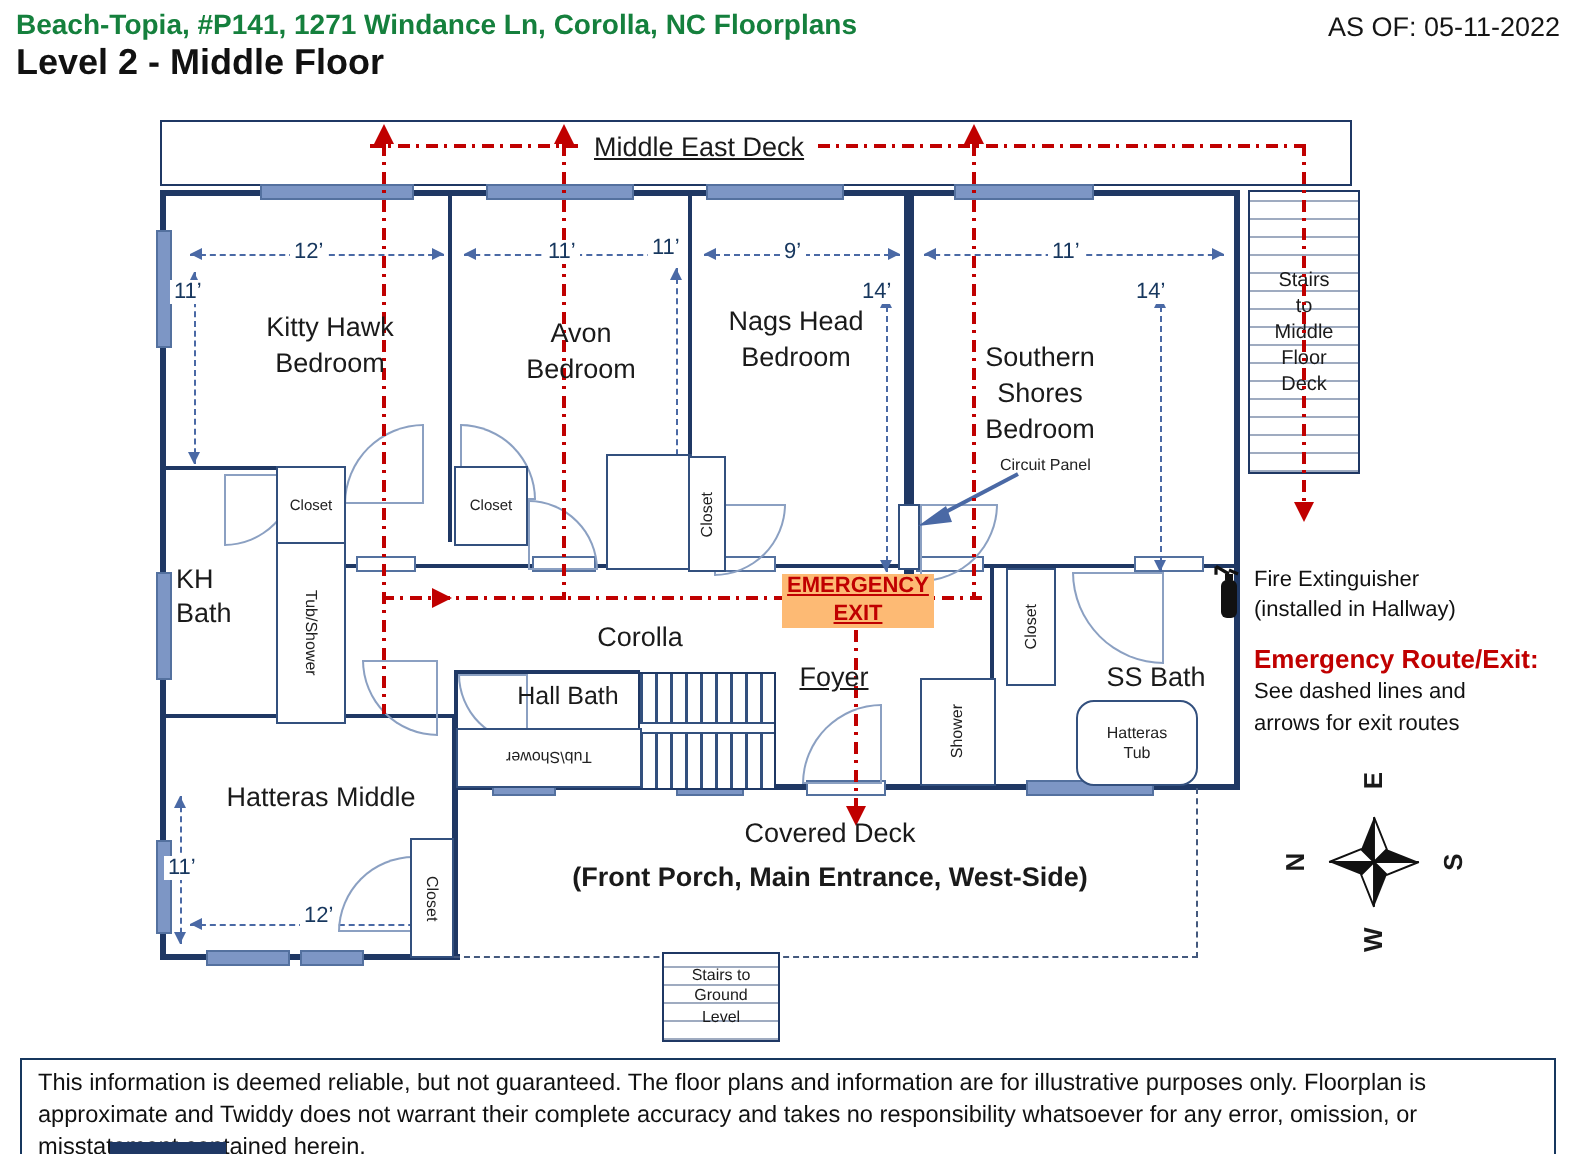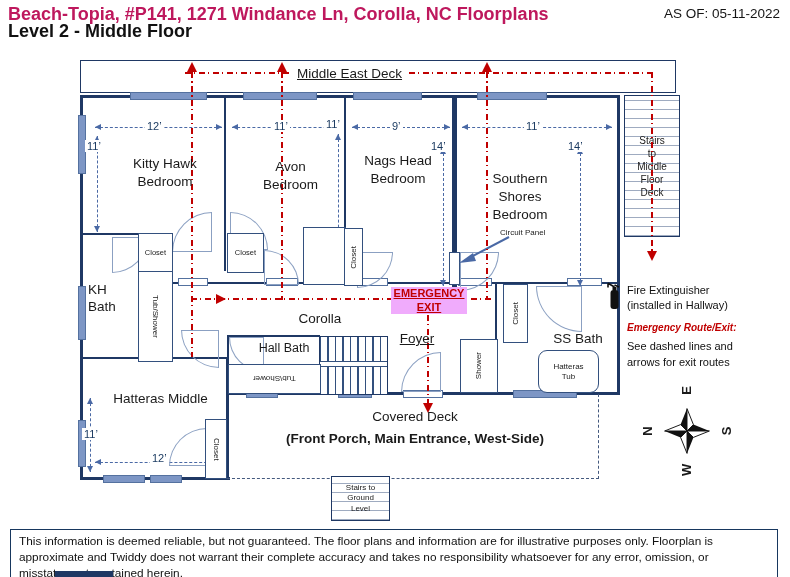--- a/index.html
+++ b/index.html
@@ -56,21 +56,21 @@
     border-top:10px solid var(--route-red,#c00000);}
   .tri-right{border-top:5px solid transparent;border-bottom:5px solid transparent;
     border-left:10px solid var(--route-red,#c00000);}
   .lbl{position:absolute;font-size:13.5px;line-height:18px;text-align:center;z-index:4;color:#1a1a1a;}
   .hatch-h{background-image:repeating-linear-gradient(0deg,#9fabc0 0 1px,transparent 1px 9px);}
   .hatch-v{background-image:repeating-linear-gradient(90deg,#33507e 0 1.5px,#fff 1.5px 7.5px);}
 </style>
 </head>
 <body>
 
-<div class="abs" style="left:8px;top:4px;font-size:18px;font-weight:bold;color:#be185d;">Beach-Topia, #P141, 1271 Windance Ln, Corolla, NC Floorplans</div>
+<div class="abs" style="left:8px;top:4px;font-size:14px;font-weight:bold;color:#15803d;">Beach-Topia, #P141, 1271 Windance Ln, Corolla, NC Floorplans</div>
 <div class="abs" style="right:10px;top:6px;font-size:13.5px;color:#151515;">AS OF:  05-11-2022</div>
 <div class="abs" style="left:8px;top:21px;font-size:18px;font-weight:bold;color:#111;">Level 2 - Middle Floor</div>
 
 <div class="box" style="left:80px;top:60px;width:594px;height:31px;"></div>
 <div class="abs" style="left:290px;top:66px;font-size:13.5px;background:#fff;padding:0 7px;z-index:4;text-decoration:underline;">Middle East Deck</div>
 
 <div class="box hatch-h" style="left:624px;top:95px;width:54px;height:140px;display:flex;align-items:center;justify-content:center;">
   <span style="width:36px;text-align:center;font-size:10px;line-height:13px;z-index:2;">Stairs to Middle Floor Deck</span>
 </div>
 
@@ -210,32 +210,32 @@
 <div class="redline-v" style="left:486px;top:72px;height:228px;"></div>
 <div class="redline-h" style="left:191px;top:298px;width:302px;"></div>
 <div class="redline-v" style="left:427px;top:315px;height:90px;"></div>
 <div class="tri tri-up" style="left:187px;top:62px;"></div>
 <div class="tri tri-up" style="left:277px;top:62px;"></div>
 <div class="tri tri-up" style="left:482px;top:62px;"></div>
 <div class="tri tri-down" style="left:647px;top:251px;"></div>
 <div class="tri tri-down" style="left:423px;top:403px;"></div>
 <div class="tri tri-right" style="left:216px;top:294px;"></div>
 
-<div class="abs" style="left:391px;top:287px;width:76px;text-align:center;font-size:11px;line-height:13.5px;font-weight:bold;color:var(--route-red,#c00000);text-decoration:underline;background:#f0abfc;z-index:5;">EMERGENCY EXIT</div>
+<div class="abs" style="left:391px;top:287px;width:76px;text-align:center;font-size:11px;line-height:13.5px;font-weight:bold;color:var(--route-red,#c00000);text-decoration:underline;background:#fdba74;z-index:5;">EMERGENCY EXIT</div>
 
 <svg class="abs" style="left:605px;top:281px;z-index:4;" width="18" height="30" viewBox="0 0 18 30">
   <rect x="5.5" y="9" width="8" height="19" rx="3" fill="#111"></rect>
   <rect x="7.5" y="6" width="4" height="3.4" fill="#111"></rect>
   <path d="M9.5 6 L3 2.2 M3 2.2 L3 6.4 M9.5 4 L14 6" stroke="#111" stroke-width="1.6" fill="none"></path>
 </svg>
 <div class="abs" style="left:627px;top:283px;font-size:11px;line-height:15px;color:#111;z-index:4;">
   <div>Fire Extinguisher</div>
   <div>(installed in Hallway)</div>
 </div>
-<div class="abs" style="left:627px;top:322px;font-size:10px;font-weight:600;color:var(--route-red,#c00000);z-index:4;font-style:italic;">Emergency Route/Exit:</div>
+<div class="abs" style="left:627px;top:322px;font-size:13px;font-weight:600;color:var(--route-red,#c00000);z-index:4;">Emergency Route/Exit:</div>
 <div class="abs" style="left:627px;top:338px;font-size:11px;line-height:16px;color:#111;z-index:4;">
   <div>See dashed lines and</div>
   <div>arrows for exit routes</div>
 </div>
 
 <div class="abs" style="left:640px;top:384px;width:94px;height:94px;transform:rotate(-90deg);z-index:4;">
   <div class="abs" style="left:0;right:0;top:0;text-align:center;font-size:13px;font-weight:bold;">N</div>
   <div class="abs" style="right:2px;top:39px;font-size:13px;font-weight:bold;">E</div>
   <div class="abs" style="left:0;right:0;bottom:0;text-align:center;font-size:13px;font-weight:bold;">S</div>
   <div class="abs" style="left:2px;top:39px;font-size:13px;font-weight:bold;">W</div>

